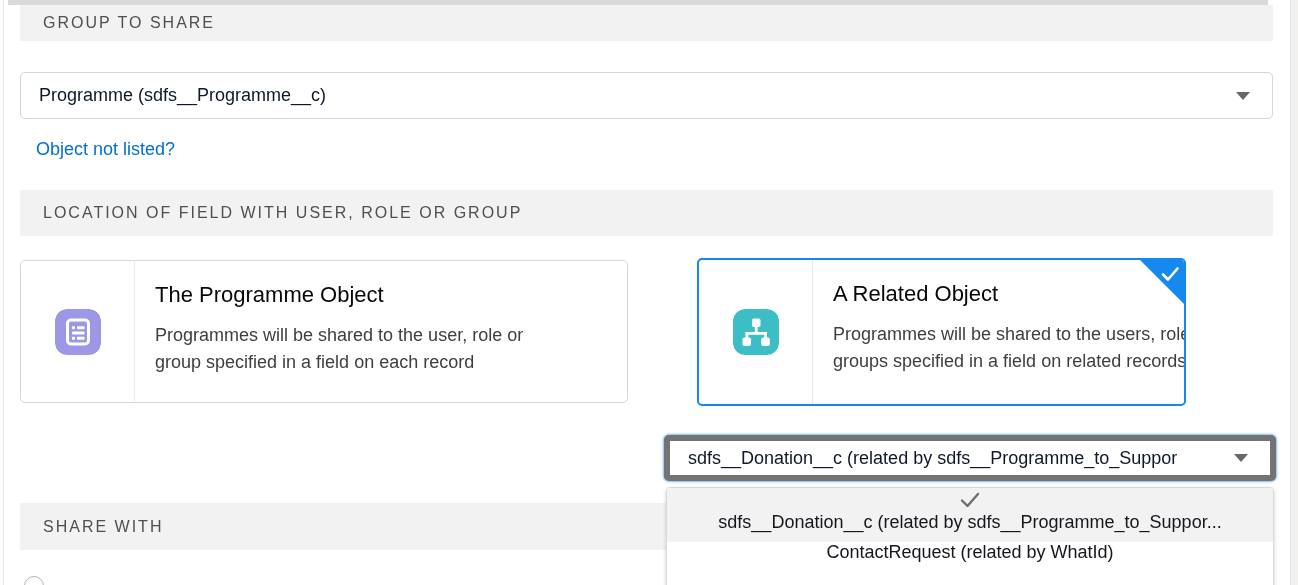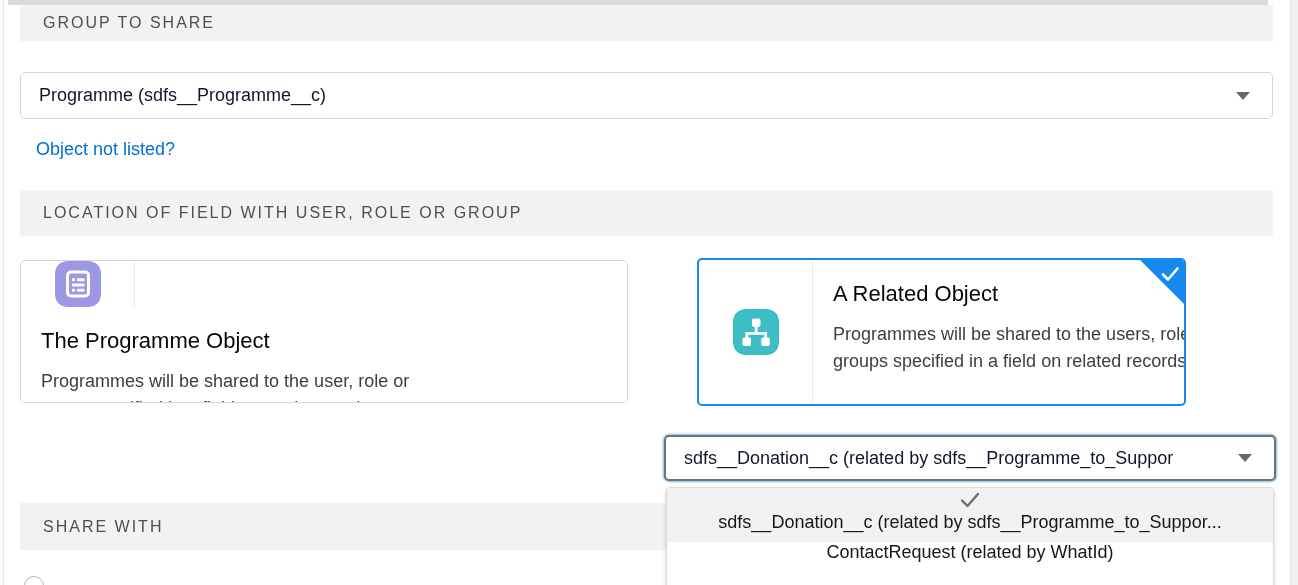--- a/index.html
+++ b/index.html
@@ -26,42 +26,42 @@
   .bar-share { top: 503px; height: 47px; z-index: 1; }
 
   .select-box {
     position: absolute; background: #fff;
     border: 1px solid #d8d6d5; border-radius: 5px;
     display: flex; align-items: center; cursor: pointer;
   }
   .select-object { left: 20px; top: 72px; width: 1253px; height: 47px; }
   .select-related {
     left: 664px; top: 435px; width: 612px; height: 46px;
-    border: 2px solid #737373; box-shadow: 0 0 3px #0070d2; z-index: 4;
+    border: 6px solid #737373; box-shadow: 0 0 3px #0070d2; z-index: 4;
   }
   .select-text {
     padding-left: 18px; font-size: 18px; color: #0f172a;
     white-space: nowrap; overflow: hidden; flex: 1;
   }
   .chevron {
     width: 0; height: 0; margin-right: 22px; margin-left: 10px; flex-shrink: 0;
     border-left: 7px solid transparent; border-right: 7px solid transparent;
     border-top: 8px solid #696866;
   }
 
   .not-listed-link {
     position: absolute; left: 36px; top: 139px;
     font-size: 18px; color: #0070d2; cursor: pointer; text-decoration: none;
   }
 
   .card {
     position: absolute; background: #fff; border-radius: 5px;
     display: flex; overflow: hidden; cursor: pointer;
   }
-  .card-left { left: 20px; top: 260px; width: 608px; height: 143px; border: 1px solid #d9d7d6; flex-direction: column; }
+  .card-left { left: 20px; top: 260px; width: 608px; height: 143px; border: 1px solid #d9d7d6; }
   .card-right { left: 697px; top: 258px; width: 489px; height: 148px; border: 2px solid #1589ee; }
   .card-icon-col {
     width: 114px; flex-shrink: 0; border-right: 1px solid #eceae9;
     display: flex; align-items: center; justify-content: center;
   }
   .tile-icon { width: 46px; height: 46px; border-radius: 12px; display: block; }
   .card-body { padding: 21px 20px 0 20px; }
   .card-title { font-size: 22px; color: #080707; margin-bottom: 14px; font-weight: 400; }
   .card-desc { font-size: 18px; line-height: 27px; color: #3e3e3c; }
   .card-left .card-desc { width: 408px; }

